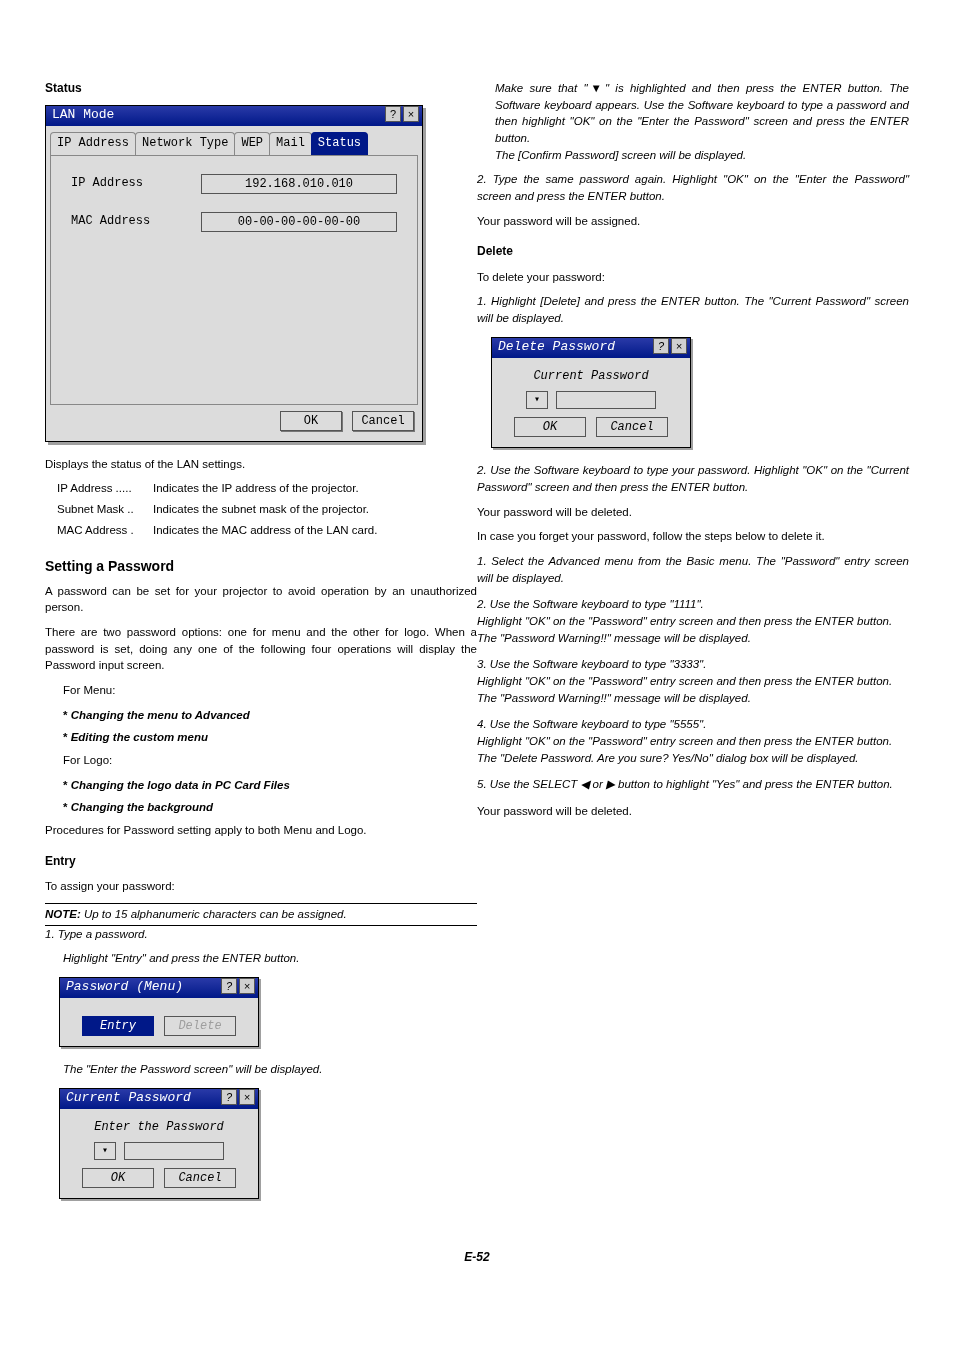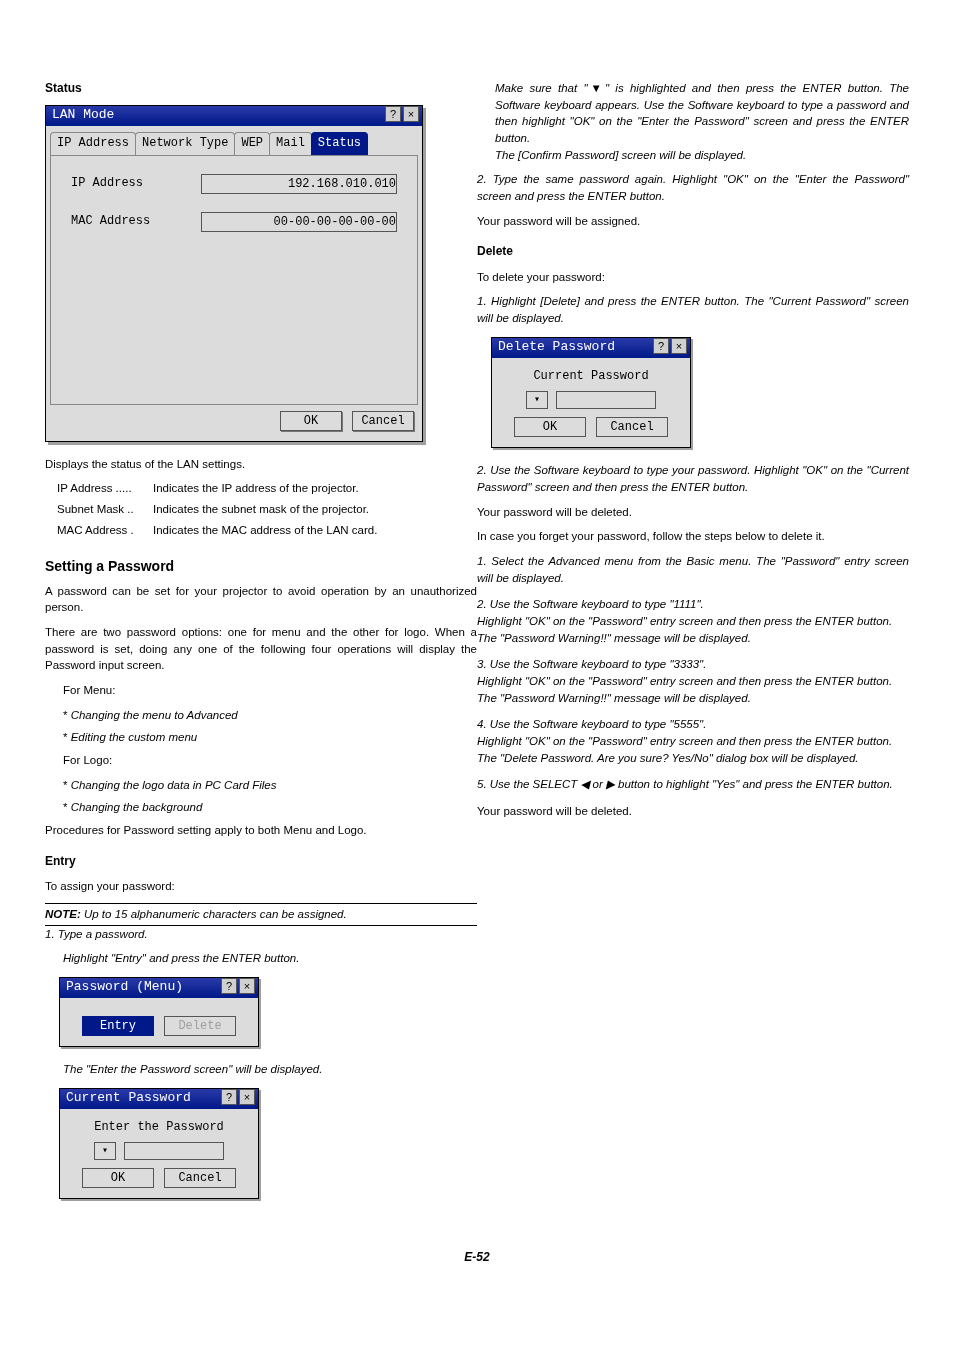--- a/index.html
+++ b/index.html
@@ -108,21 +108,21 @@
     margin-bottom: 18px;
     font-family:"Courier New",monospace;
     font-size:12px;
   }
   .field-label { width: 130px; }
   .field-box {
     flex:1;
     border:1px solid #555;
     height:20px;
     line-height:18px;
-    text-align:right;
+    text-align:center;
     background:#dcdcdc;
   }
   .dlg-btns {
     display:flex;
     justify-content:flex-end;
     gap:10px;
     padding: 0 8px 10px 0;
   }
   .dlg-btns .btn {
     width:62px; height:20px;
@@ -135,20 +135,21 @@
     box-shadow: 1px 1px 0 #777;
   }
   
   .small-dlg {
     width: 200px;
     background:#dcdcdc;
     border:1px solid #000;
     box-shadow: 2px 2px 0 #a0a0a0;
     margin: 10px 0 14px 14px;
     font-family:"Courier New",monospace;
+    font-style:italic;
   }
   .small-dlg .sd-body { padding: 10px; text-align:center; }
   .sd-row { display:flex; justify-content:center; gap:10px; margin-top:8px;}
   .sd-btn {
     width:72px; height:20px;
     border:1px solid #555;
     background:#dcdcdc;
     line-height:18px;
     font-size:12px;
   }
@@ -170,21 +171,21 @@
   .sd-input {
     width:100px; height:18px;
     border:1px solid #555;
     background:#dcdcdc;
   }
   .sd-label { margin-bottom:6px; font-size:12px; }
   .deflist { margin: 4px 0 14px 12px; }
   .deflist div { display:flex; margin-bottom:4px; }
   .deflist .k { min-width: 96px; }
   .bul-star { margin-left:18px; }
-  .bul-star li { list-style:none; font-style:italic; margin-bottom:6px; }
+  .bul-star li { list-style:none; font-style:italic; margin-bottom:6px;font-weight:bold; }
   .bul-star li::before { content:"* "; font-style:normal; }
   ol.stepslist { list-style:none; margin-left:0; }
   ol.stepslist li { margin-bottom:10px; font-style:italic; text-align:justify;}
   .small-dlg .titlebar.sel { background:linear-gradient(#2a3aa8,#001888);}
 </style>
 </head>
 <body>
 
 <div class="two-col">
 

